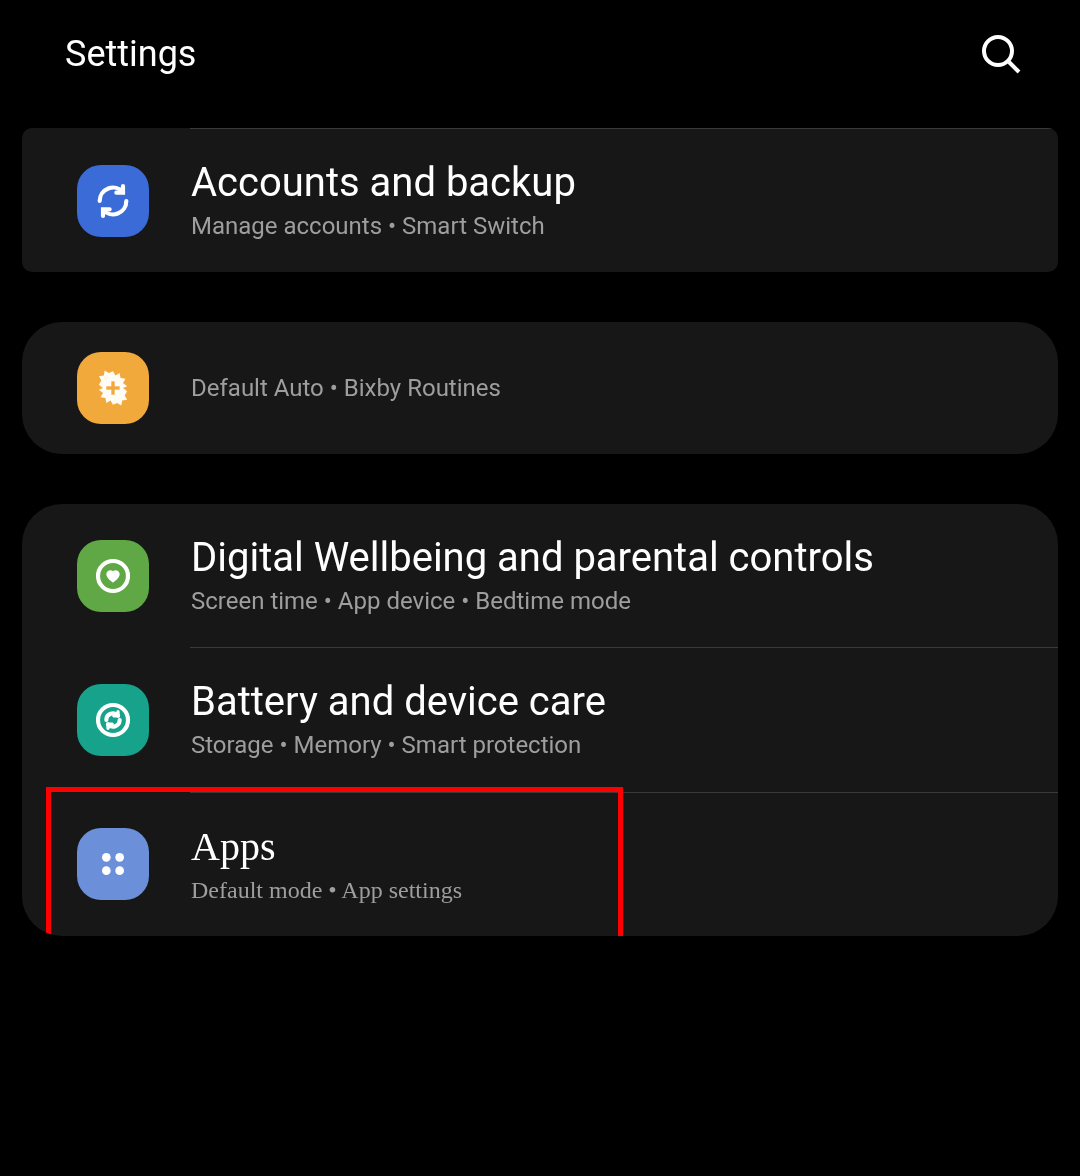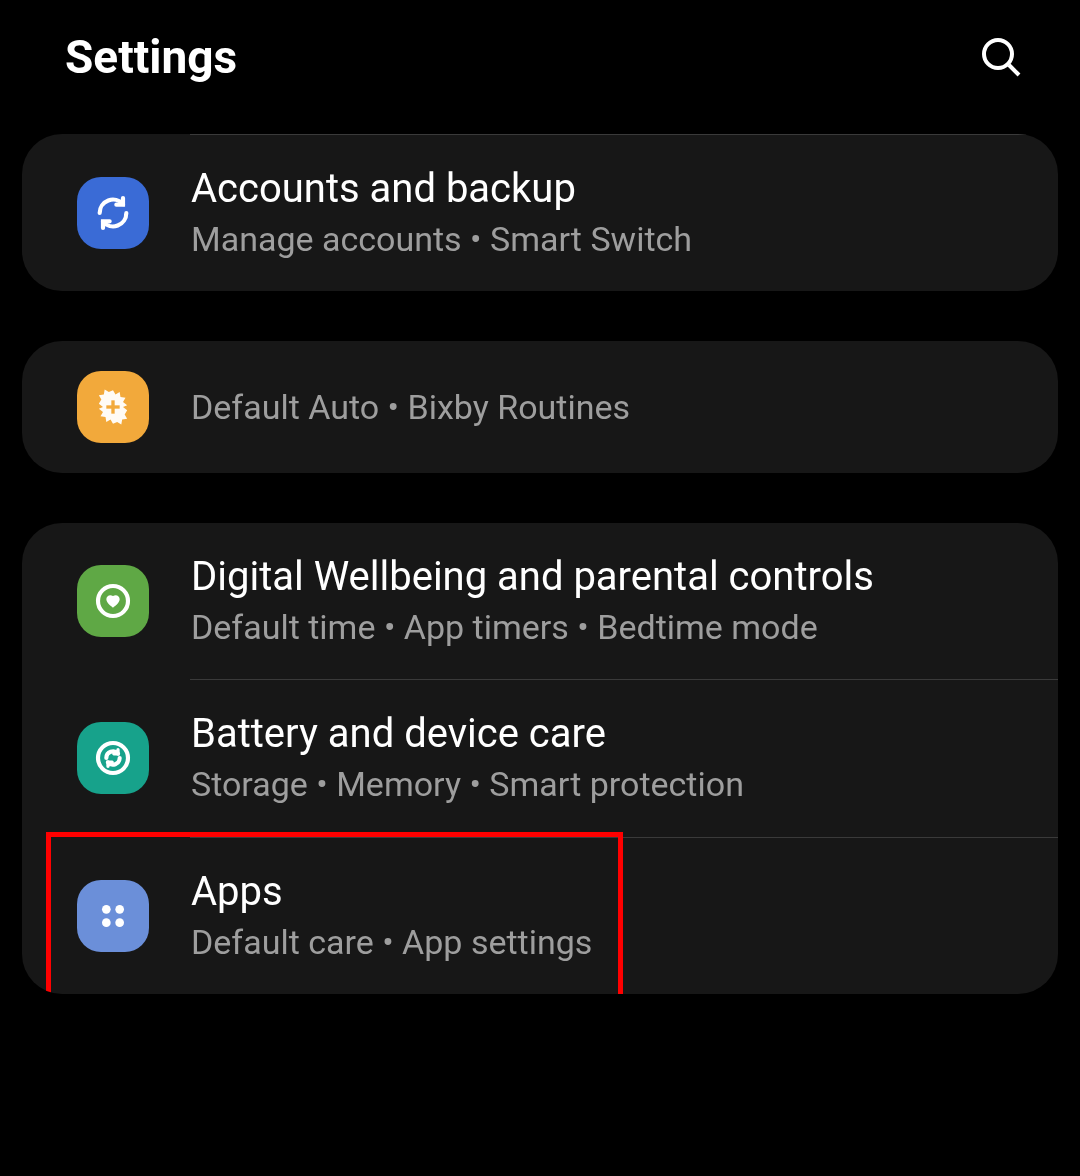--- a/index.html
+++ b/index.html
@@ -15,36 +15,37 @@
       overflow: hidden;
     }
     .header {
       display: flex;
       align-items: center;
       justify-content: space-between;
       padding: 30px 55px 40px 65px;
     }
     .header-title {
       color: #ffffff;
-      font-size: 46px;
-      font-weight: 700;
+      font-size: 36px;
+      font-weight: 400;
     }
     .search-icon {
       width: 48px;
       height: 48px;
       cursor: pointer;
     }
     .card {
       background: #171717;
       border-radius: 40px;
       margin: 0 22px 50px 22px;
       overflow: hidden;
     }
     .card.first {
       margin-top: 10px;
+      border-radius: 10px;
     }
     .card-divider-top {
       height: 1px;
       background: #3a3a3a;
       margin: 0 0 0 168px;
     }
     .list-item {
       display: flex;
       align-items: center;
       padding: 30px 30px 30px 55px;
@@ -71,40 +72,41 @@
       gap: 4px;
     }
     .item-title {
       color: #ffffff;
       font-size: 40px;
       font-weight: 400;
       line-height: 1.2;
     }
     .item-subtitle {
       color: #9e9e9e;
-      font-size: 34px;
+      font-size: 24px;
       font-weight: 400;
       line-height: 1.3;
     }
     .inner-divider {
       height: 1px;
       background: #3a3a3a;
       margin-left: 168px;
     }
     .highlight-box {
       position: absolute;
       left: 24px;
       right: 435px;
       top: -6px;
       bottom: -6px;
       border: 5px solid #ff0000;
       pointer-events: none;
     }
     .highlighted {
       position: relative;
+      font-family: Liberation Serif, serif;
     }
   </style>
 </head>
 <body>
 
 <div class="header">
   <div class="header-title">Settings</div>
   <div class="search-icon">
     <svg viewBox="0 0 24 24" fill="none" stroke="#ffffff" stroke-width="2">
       <circle cx="10.5" cy="10.5" r="7"></circle>
@@ -149,21 +151,21 @@
 <div class="card" style="margin-bottom:16px">
   <div class="list-item">
     <div class="icon-wrap" style="background:#5fa845">
       <svg viewBox="0 0 24 24" fill="none" stroke="#ffffff" stroke-width="2.5">
         <circle cx="12" cy="12" r="9"></circle>
         <path d="M12 16s-4-2.5-4-5c0-1.5 1-2.5 2.5-2.5 1 0 1.5.5 1.5.5s.5-.5 1.5-.5C15 8.5 16 9.5 16 11c0 2.5-4 5-4 5z" fill="#ffffff" stroke="none"></path>
       </svg>
     </div>
     <div class="item-text">
       <div class="item-title">Digital Wellbeing and parental controls</div>
-      <div class="item-subtitle">Default time  •  App timers  •  Bedtime mode</div>
+      <div class="item-subtitle">Screen time  •  App device  •  Bedtime mode</div>
     </div>
   </div>
   <div class="inner-divider"></div>
   <div class="list-item">
     <div class="icon-wrap" style="background:#17a28b">
       <svg viewBox="0 0 24 24" fill="none" stroke="#ffffff" stroke-width="2.5" stroke-linecap="round">
         <circle cx="12" cy="12" r="9"></circle>
         <path d="M8 12a4 4 0 0 1 7-2.6"></path>
         <path d="M16 12a4 4 0 0 1-7 2.6"></path>
         <polyline points="15 7 15 9.5 12.5 9.5" stroke-width="2"></polyline>
@@ -180,17 +182,17 @@
     <div class="icon-wrap" style="background:#6b8fd9">
       <svg viewBox="0 0 24 24" fill="#ffffff">
         <circle cx="8" cy="8" r="2.6"></circle>
         <circle cx="16" cy="8" r="2.6"></circle>
         <circle cx="8" cy="16" r="2.6"></circle>
         <circle cx="16" cy="16" r="2.6"></circle>
       </svg>
     </div>
     <div class="item-text">
       <div class="item-title">Apps</div>
-      <div class="item-subtitle">Default care  •  App settings</div>
+      <div class="item-subtitle">Default mode  •  App settings</div>
     </div>
     <div class="highlight-box"></div>
   </div>
 </div>
 
 </body></html>

